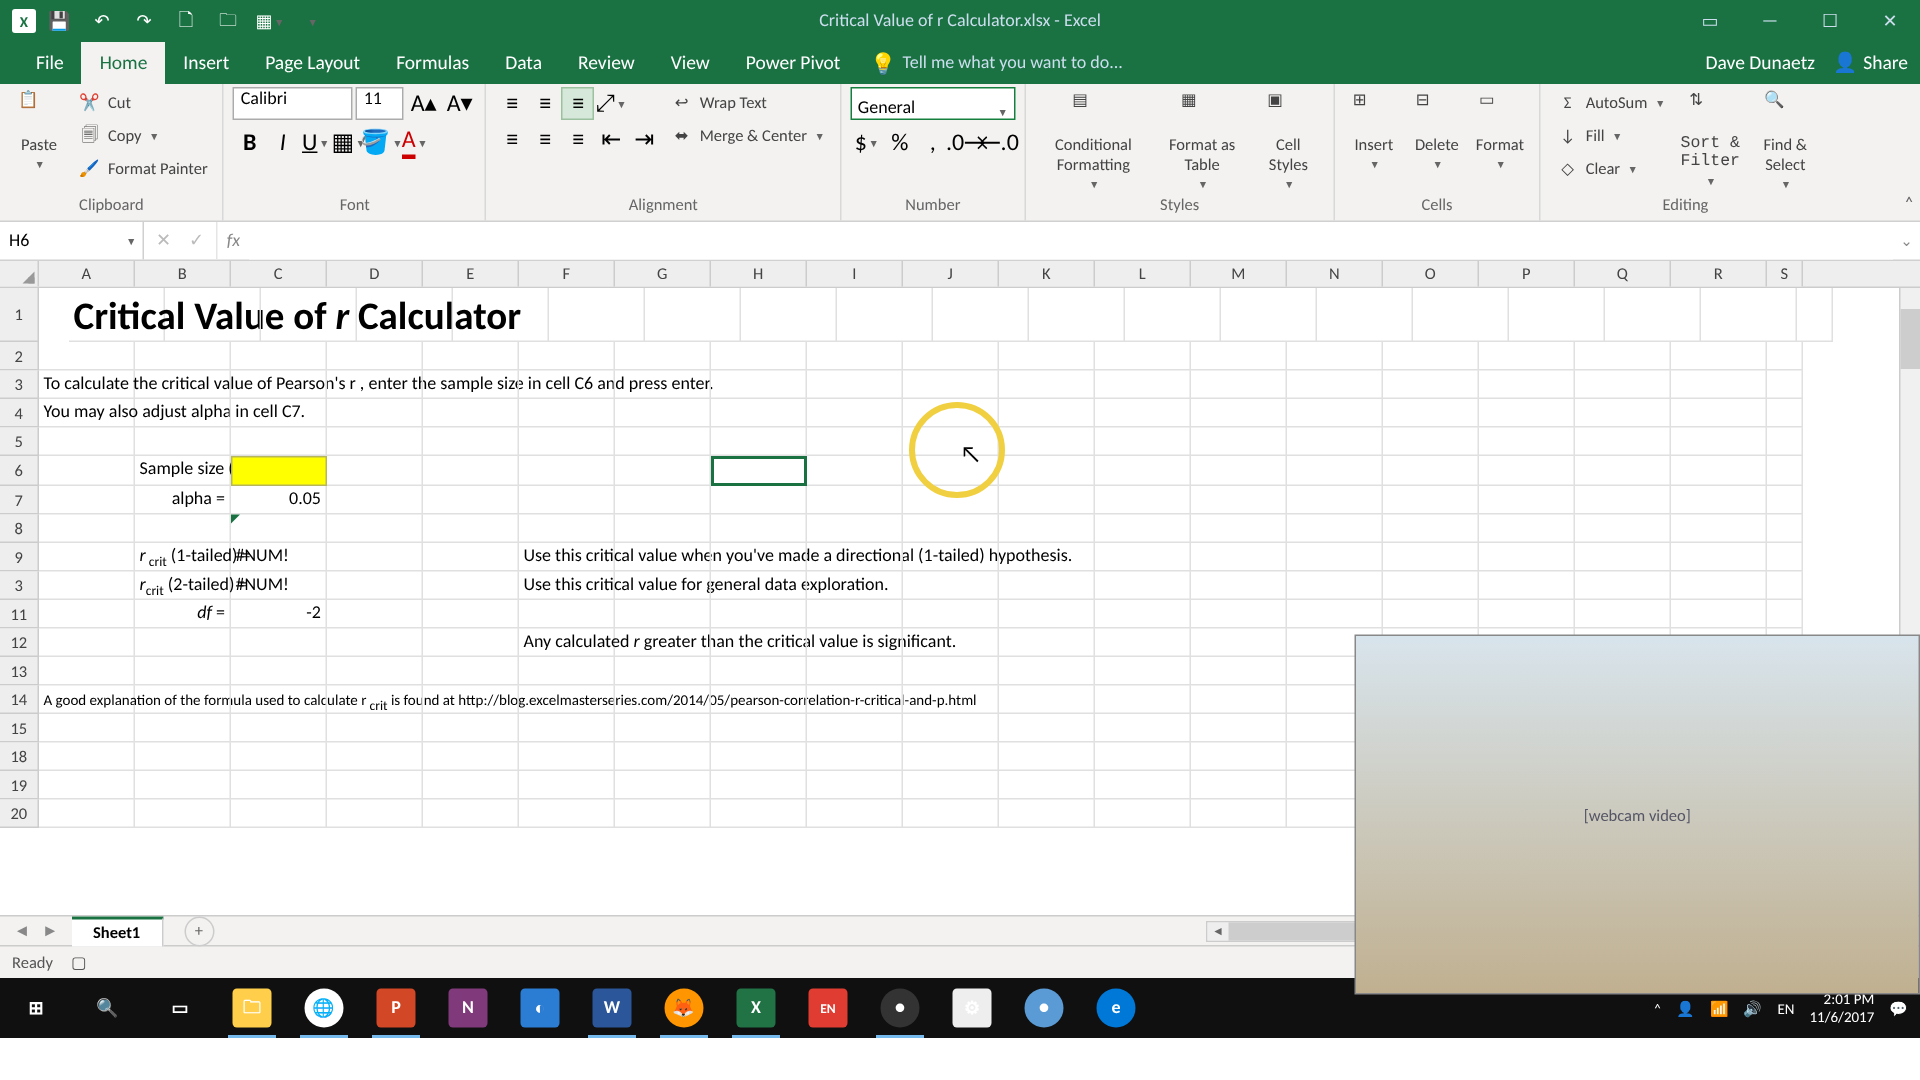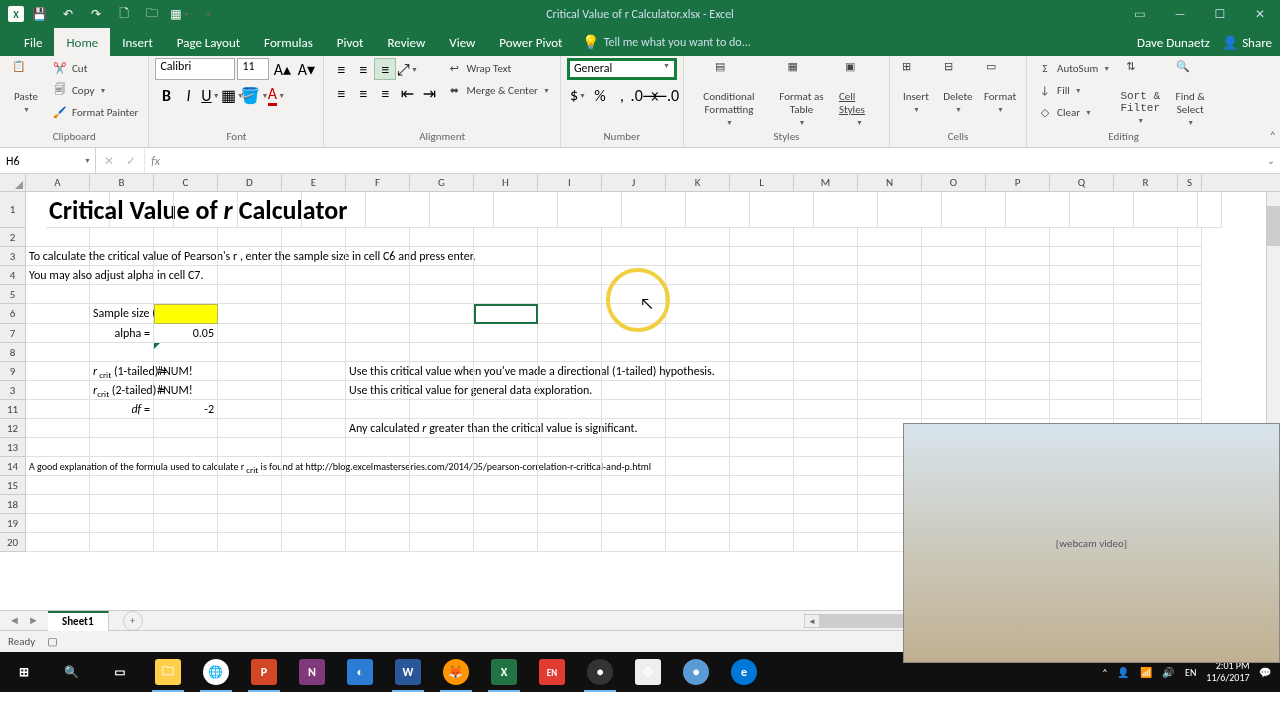--- a/index.html
+++ b/index.html
@@ -36,21 +36,21 @@
   .col-btns { display: flex; flex-direction: column; gap: 2px; }
   .btn-row { display: flex; gap: 0; }
   .mini-btn { width: 22px; height: 22px; display: flex; align-items: center; justify-content: center; cursor: pointer; border: 1px solid transparent; }
   .mini-btn.active { background: #d6e8d9; border-color: #9bc19f; }
   .dropdown-arrow { font-size: 7px; color: #666; margin-left: 1px; }
   
   .font-select { height: 22px; font-size: 12px; border: 1px solid #ababab; background: #fff; padding: 0 4px; }
   .font-select.name { width: 80px; }
   .font-select.size { width: 32px; }
   
-  .num-format-select { width: 110px; height: 22px; font-size: 12px; border: 3px solid #15803d; background: #fff; padding: 0 4px; display: flex; align-items: flex-start; justify-content: space-between; }
+  .num-format-select { width: 110px; height: 22px; font-size: 12px; border: 1px solid #15803d; background: #fff; padding: 0 4px; display: flex; align-items: flex-end; justify-content: space-between; }
   
   .ribbon-collapse { position: absolute; right: 4px; bottom: 4px; cursor: pointer; font-size: 12px; color: #666; }
   
   
   .formula-row { height: 26px; display: flex; align-items: stretch; border-bottom: 1px solid #d0d0d0; background: #fff; }
   .name-box { width: 96px; border-right: 1px solid #d0d0d0; display: flex; align-items: center; padding: 0 6px; font-size: 12px; position: relative; }
   .name-box .dropdown-arrow { position: absolute; right: 4px; }
   .fb-btns { display: flex; align-items: center; padding: 0 8px; gap: 12px; border-right: 1px solid #e5e5e5; }
   .fb-btn { color: #bbb; font-size: 12px; cursor: pointer; }
   .fx-label { font-style: italic; font-size: 12px; color: #888; padding: 0 6px; display: flex; align-items: center; }
@@ -148,21 +148,21 @@
     <div class="win-btn">✕</div>
   </div>
 </div>
 
 <div class="menubar">
   <div class="menu-item">File</div>
   <div class="menu-item active">Home</div>
   <div class="menu-item">Insert</div>
   <div class="menu-item">Page Layout</div>
   <div class="menu-item">Formulas</div>
-  <div class="menu-item">Pivot</div>
+  <div class="menu-item">Data</div>
   <div class="menu-item">Review</div>
   <div class="menu-item">View</div>
   <div class="menu-item">Power Pivot</div>
   <div class="tell-me">
     <span class="tell-me-bulb">💡</span>
     <span>Tell me what you want to do...</span>
   </div>
   <div class="user-share">
     <span>Dave Dunaetz</span>
     <div class="share-btn">
@@ -289,21 +289,21 @@
           <span style="max-width:70px;white-space:normal;text-align:center;">Conditional Formatting</span>
           <span class="dropdown-arrow">▼</span>
         </div>
       <div class="big-btn">
           <div class="ico">▦</div>
           <span style="max-width:55px;white-space:normal;text-align:center;">Format as Table</span>
           <span class="dropdown-arrow">▼</span>
         </div>
       <div class="big-btn">
           <div class="ico">▣</div>
-          <span style="max-width:40px;white-space:normal;text-align:left;text-decoration:underline;">Cell Styles</span>
+          <span style="max-width:40px;white-space:normal;text-align:center;">Cell Styles</span>
           <span class="dropdown-arrow">▼</span>
         </div>
     </div>
     <div class="ribbon-group-label">Styles</div>
   </div>
 
   <div class="ribbon-group">
     <div class="ribbon-group-body">
       <div class="big-btn">
           <div class="ico">⊞</div>

